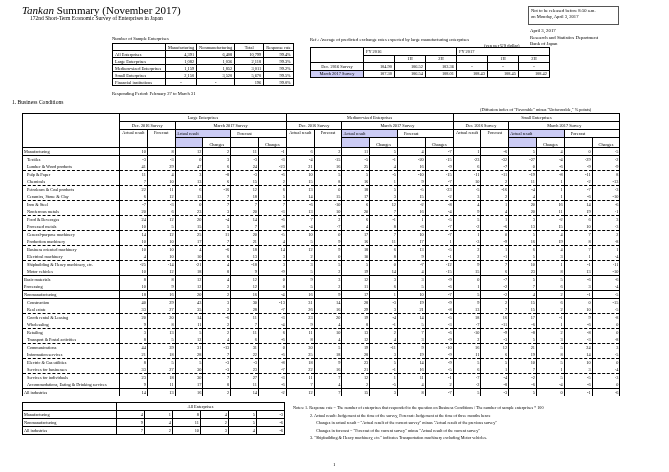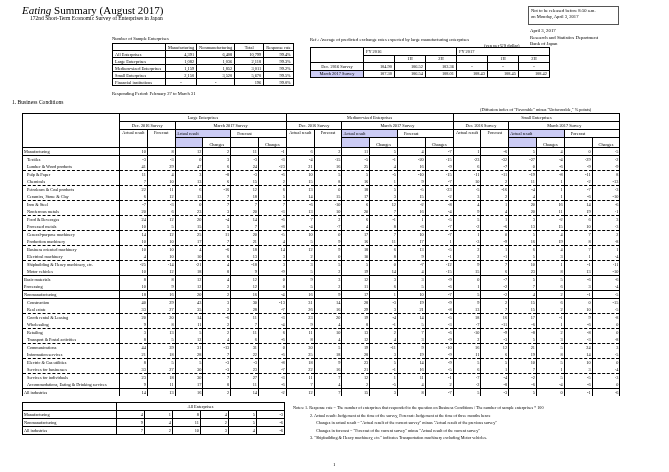--- a/index.html
+++ b/index.html
@@ -40,21 +40,21 @@
   .summ tr.h td{border:0.6px solid #000;text-align:center;}
   .summ tr.b td{border-top:0.6px solid #000;border-bottom:0.6px solid #000;}
   .notes{left:293px;top:404px;font-size:4.2px;line-height:7.6px;}
   .notes .ind{padding-left:17px;}
   .notes .ind2{padding-left:23px;}
   .page-num{left:333px;top:462px;font-size:5px;}
 </style>
 </head>
 <body>
 
-<div class="abs title"><i>Eating</i><span> Summary (August 2017)</span></div>
+<div class="abs title"><i>Tankan</i><span> Summary (November 2017)</span></div>
 <div class="abs subtitle">172nd Short-Term Economic Survey of Enterprises in Japan</div>
 <div class="abs release-box">
   <div>Not to be released before 8:50 a.m.</div>
   <div>on Monday, April 3, 2017</div>
 </div>
 <div class="abs dept">
   <div>April 3, 2017</div>
   <div>Research and Statistics Department</div>
   <div>Bank of Japan</div>
 </div>

